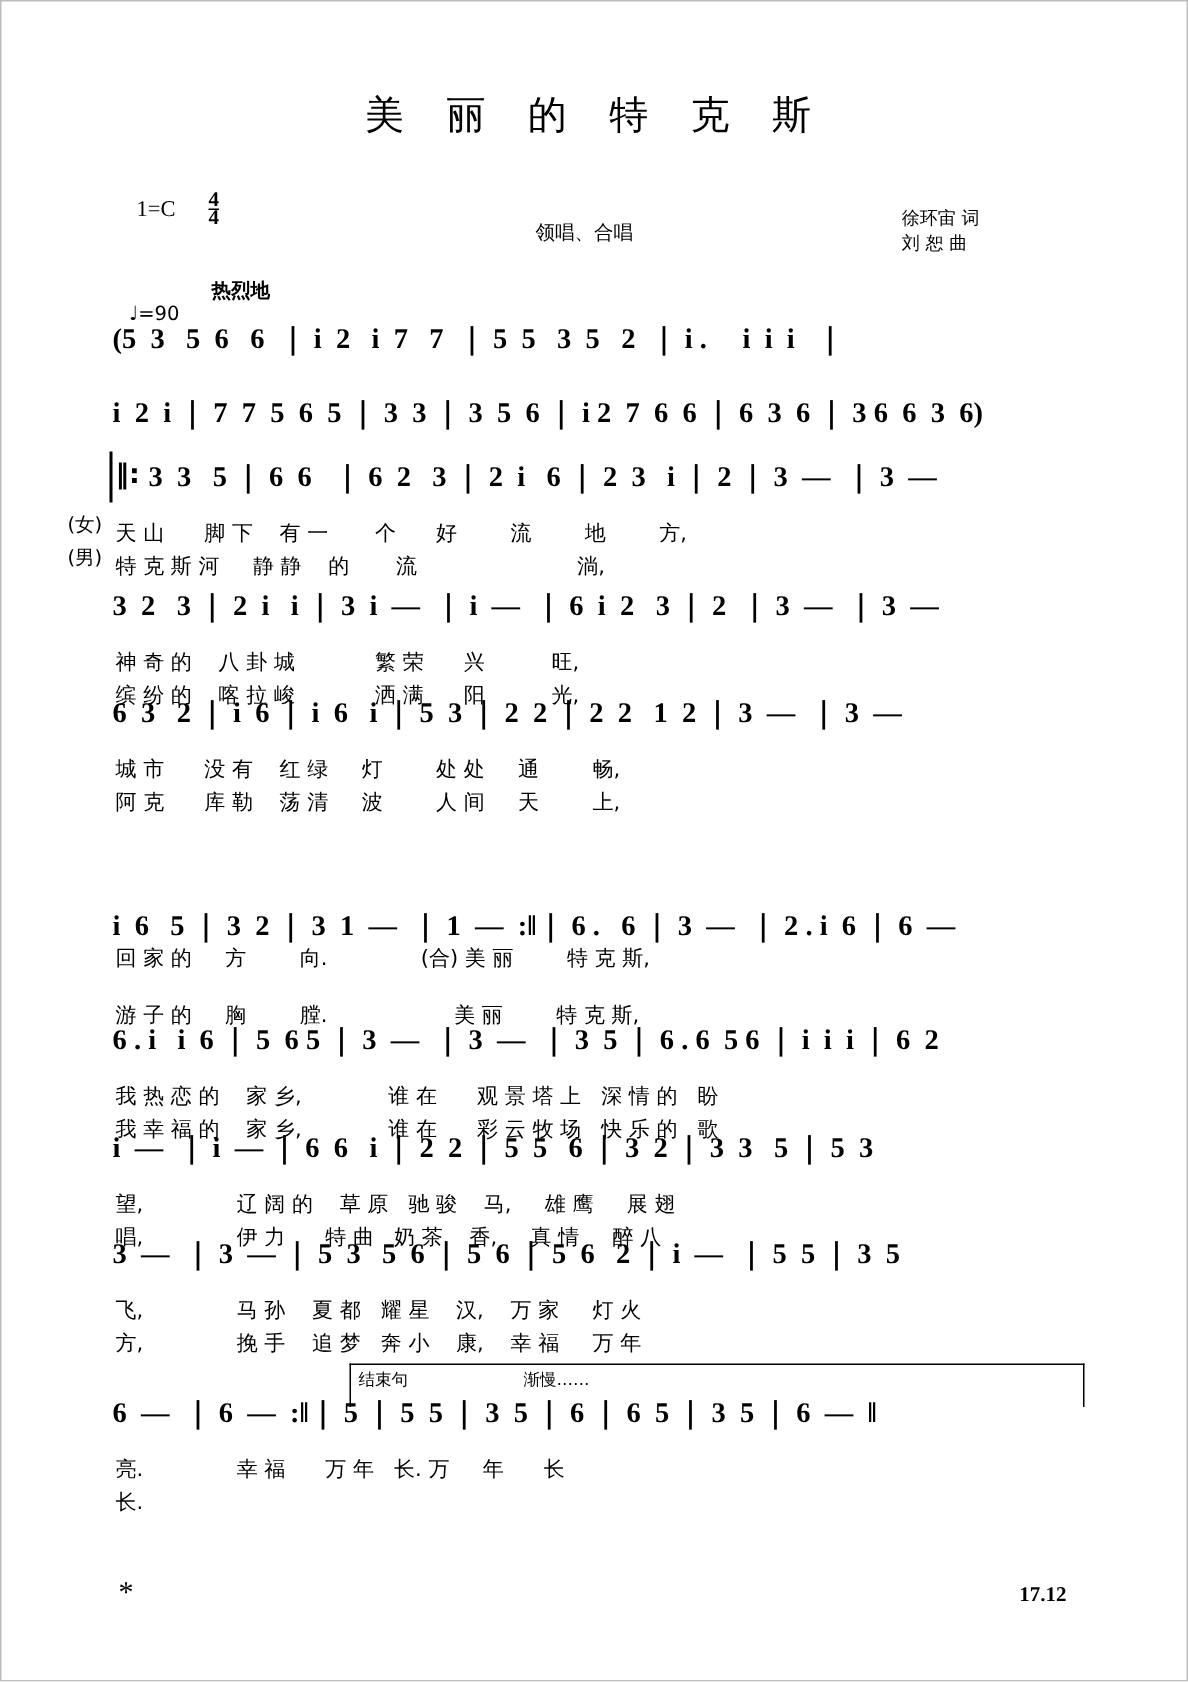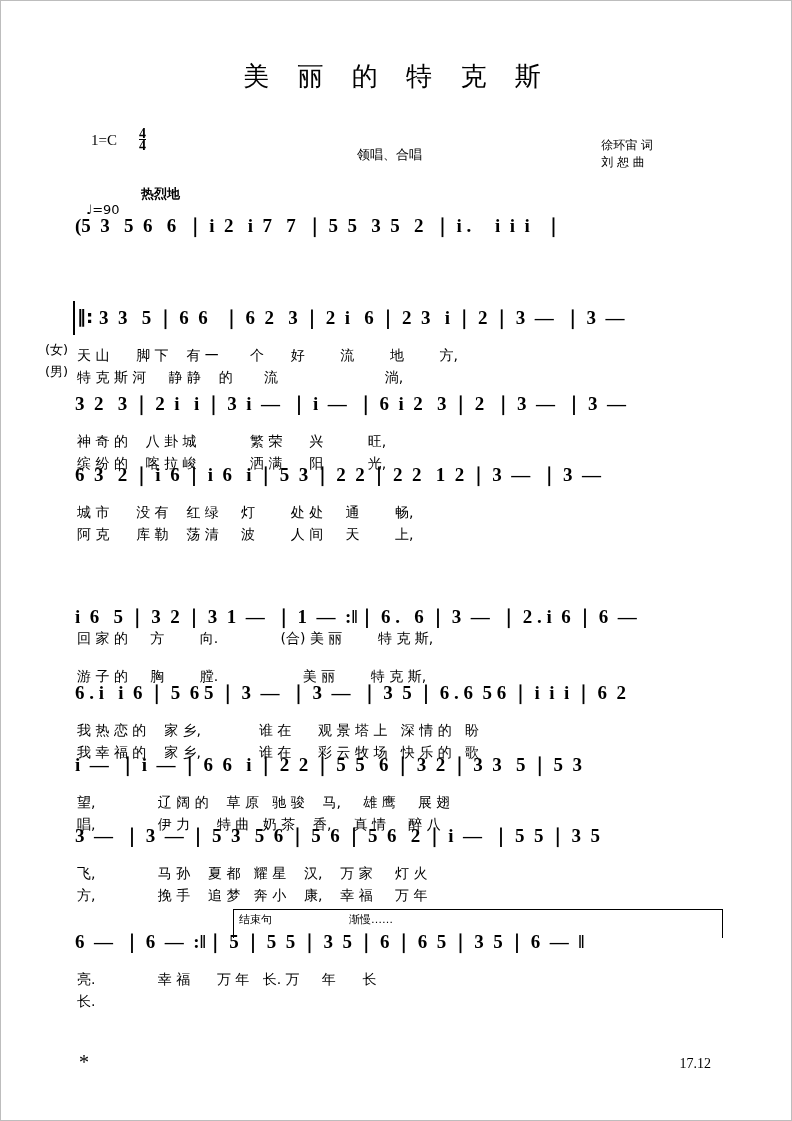--- a/index.html
+++ b/index.html
@@ -78,20 +78,21 @@
   }
   .leftbar{
     position:absolute;left:72px;width:2px;background:#000;
   }
   .footer-star{
     position:absolute;left:78px;top:1050px;font-size:20px;
   }
   .footer-date{
     position:absolute;right:80px;top:1055px;font-size:14px;
     font-family:"Liberation Serif",serif;
+    font-weight:bold;
   }
   .endbox{
     position:absolute;
     border-top:1.5px solid #000;
     border-left:1.5px solid #000;
     border-right:1.5px solid #000;
   }
   .smalllabel{
     position:absolute;font-size:11px;font-family:"DejaVu Sans",sans-serif;
   }
@@ -115,20 +116,23 @@
   <div class="credits">
     <div>徐环宙  词</div>
     <div>刘  恕  曲</div>
   </div>
 
   <div class="tempo">♩=90</div>
   <div class="mood">热烈地</div>
 
   <div class="system" style="top:212px;">
     <div class="notes" style="margin-left:74px;">(5  3   5  6   6  ｜ i  2   i  7   7  ｜ 5  5   3  5   2  ｜ i .     i  i  i   ｜</div>
+  </div>
+  <div class="system" style="top:261px;">
+    <div class="notes" style="margin-left:74px;">i  2  i ｜ 7  7  5  6  5 ｜ 3  3 ｜ 3  5  6 ｜ i 2  7  6  6 ｜ 6  3  6 ｜ 3 6  6  3  6)</div>
   </div>
 
   <div class="leftbar" style="top:300px;height:34px;"></div>
   <div class="smalllabel" style="left:76px;top:305px;font-size:18px;font-weight:bold;">‖:</div>
   <div class="system" style="top:304px;">
     <div class="notes" style="margin-left:98px;">3  3   5 ｜ 6  6   ｜ 6  2   3 ｜ 2  i   6 ｜ 2  3   i ｜ 2 ｜ 3  —  ｜ 3  —</div>
     <div class="voicetag" style="left:44px;top:36px;">(女)</div>
     <div class="voicetag" style="left:44px;top:58px;">(男)</div>
     <div class="lyric" style="margin-left:76px;margin-top:16px;">天 山      脚 下    有 一       个      好        流        地        方,</div>
     <div class="lyric2" style="margin-left:76px;margin-top:4px;">特 克 斯 河     静 静    的       流                        淌,</div>

